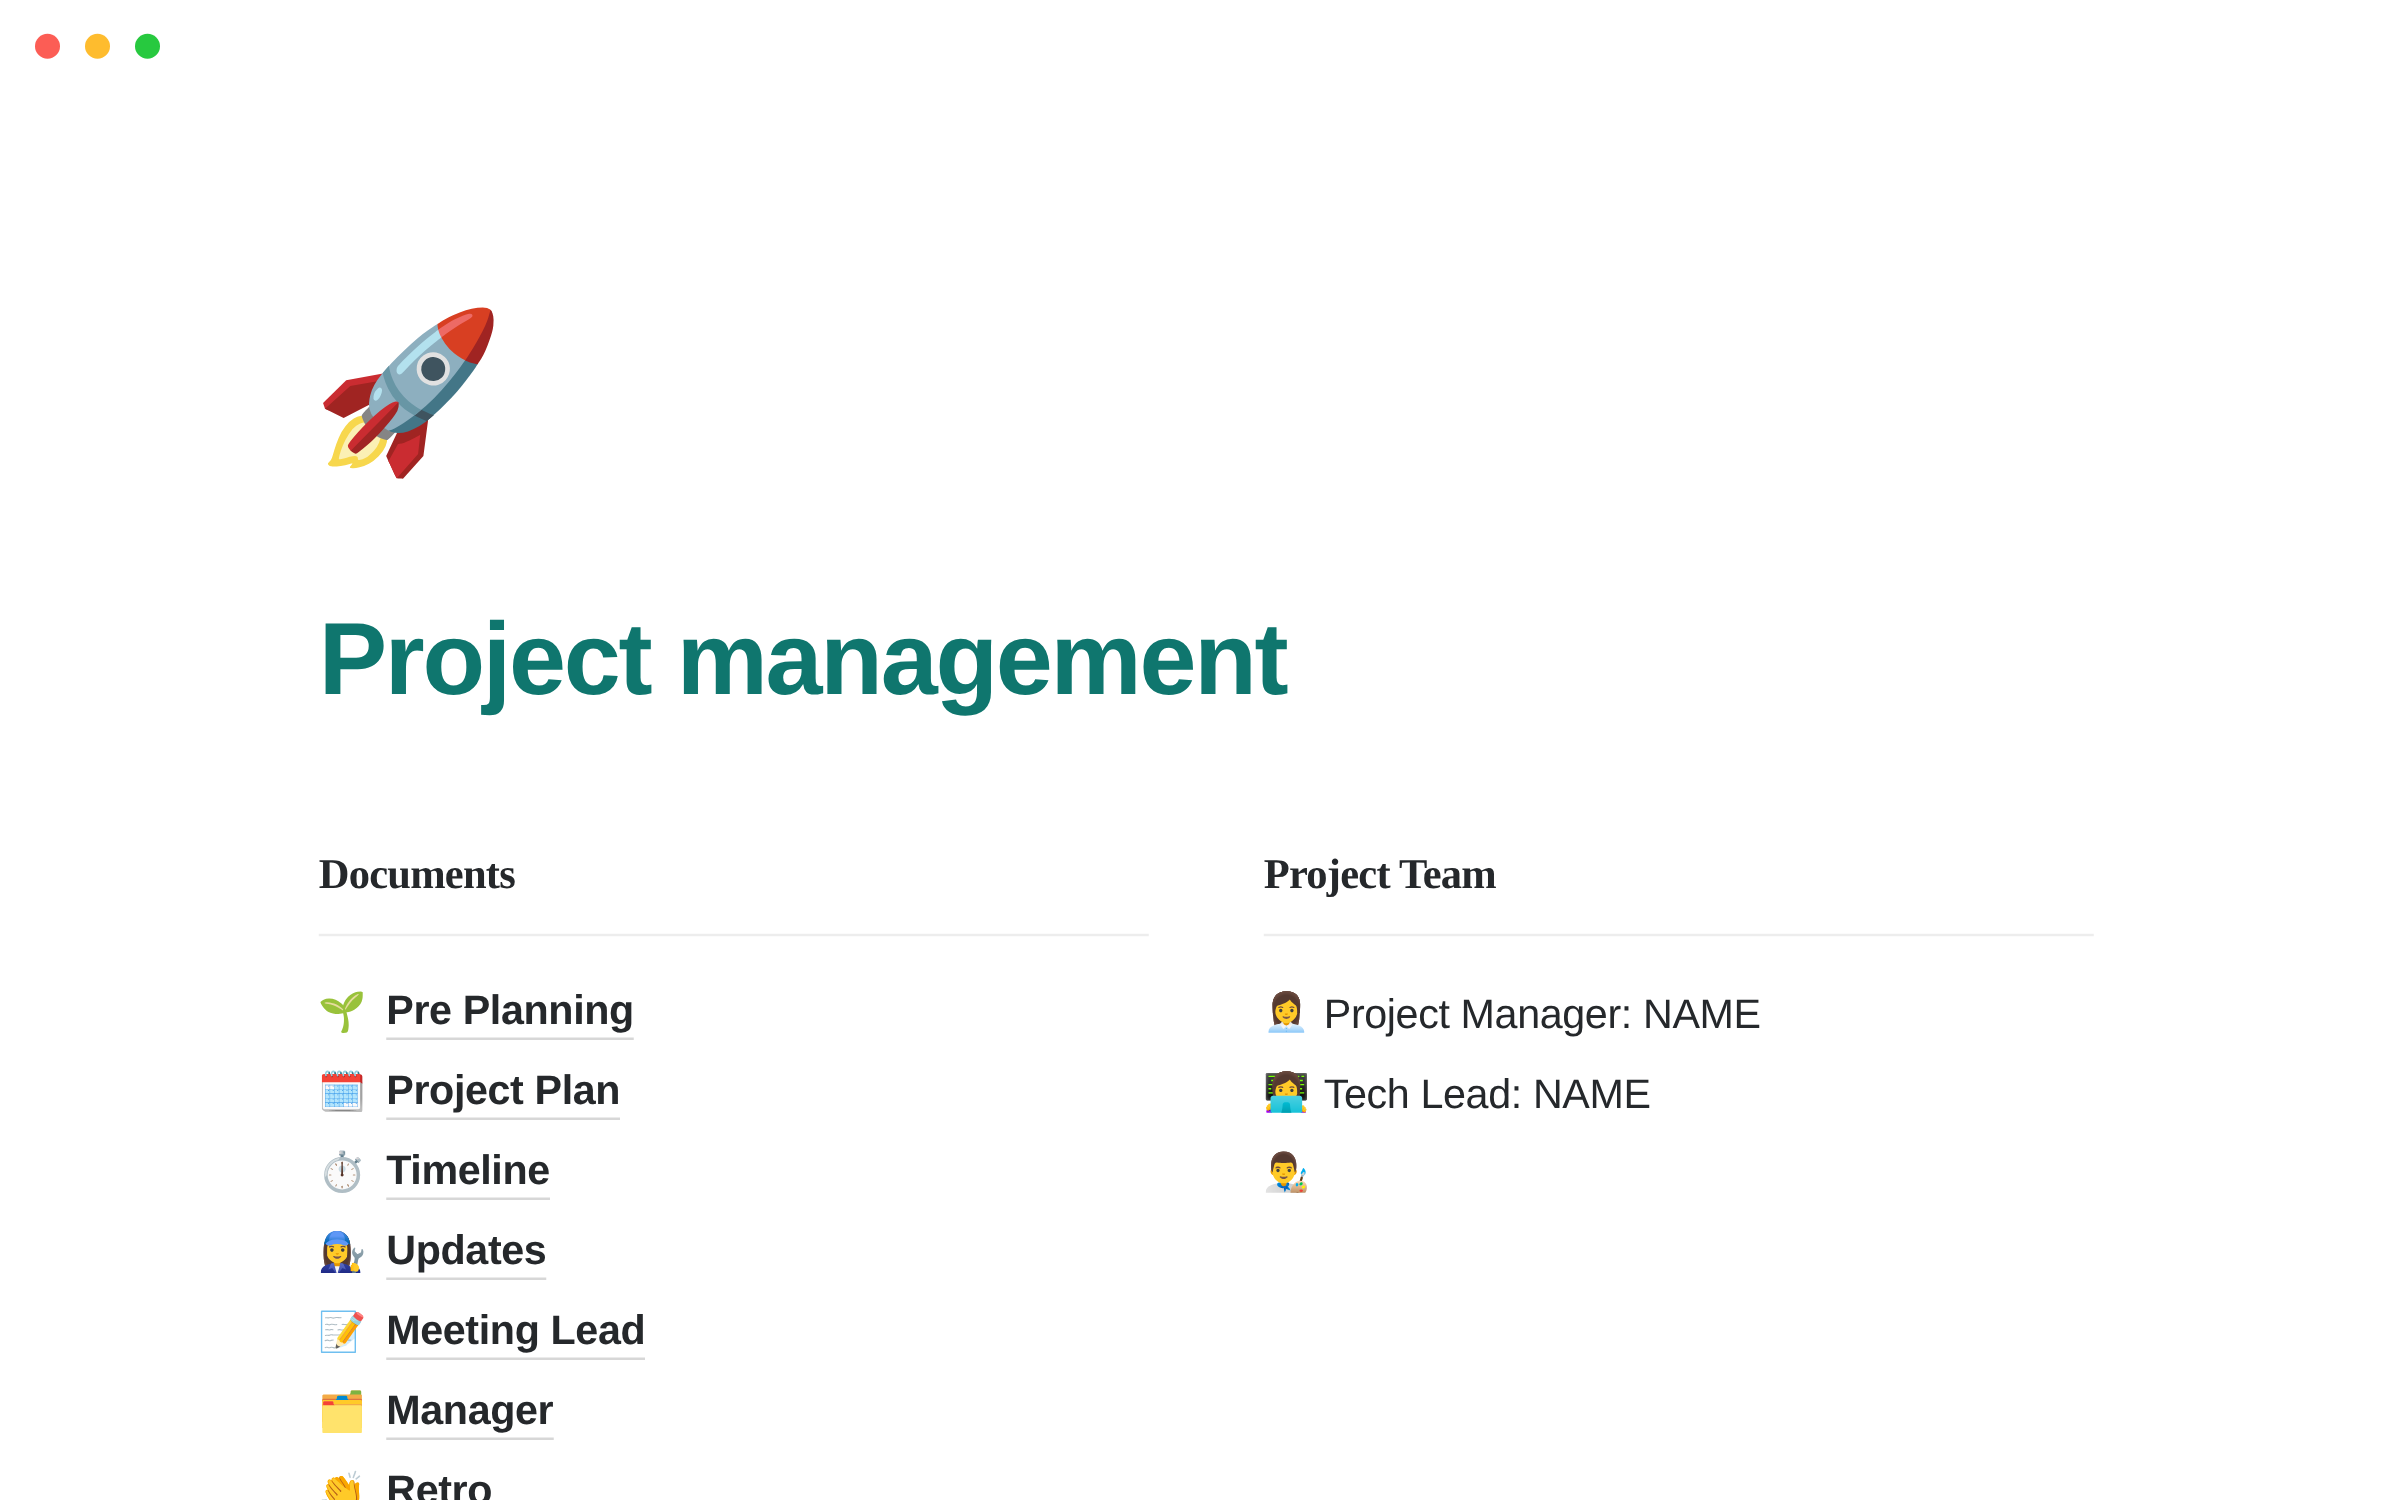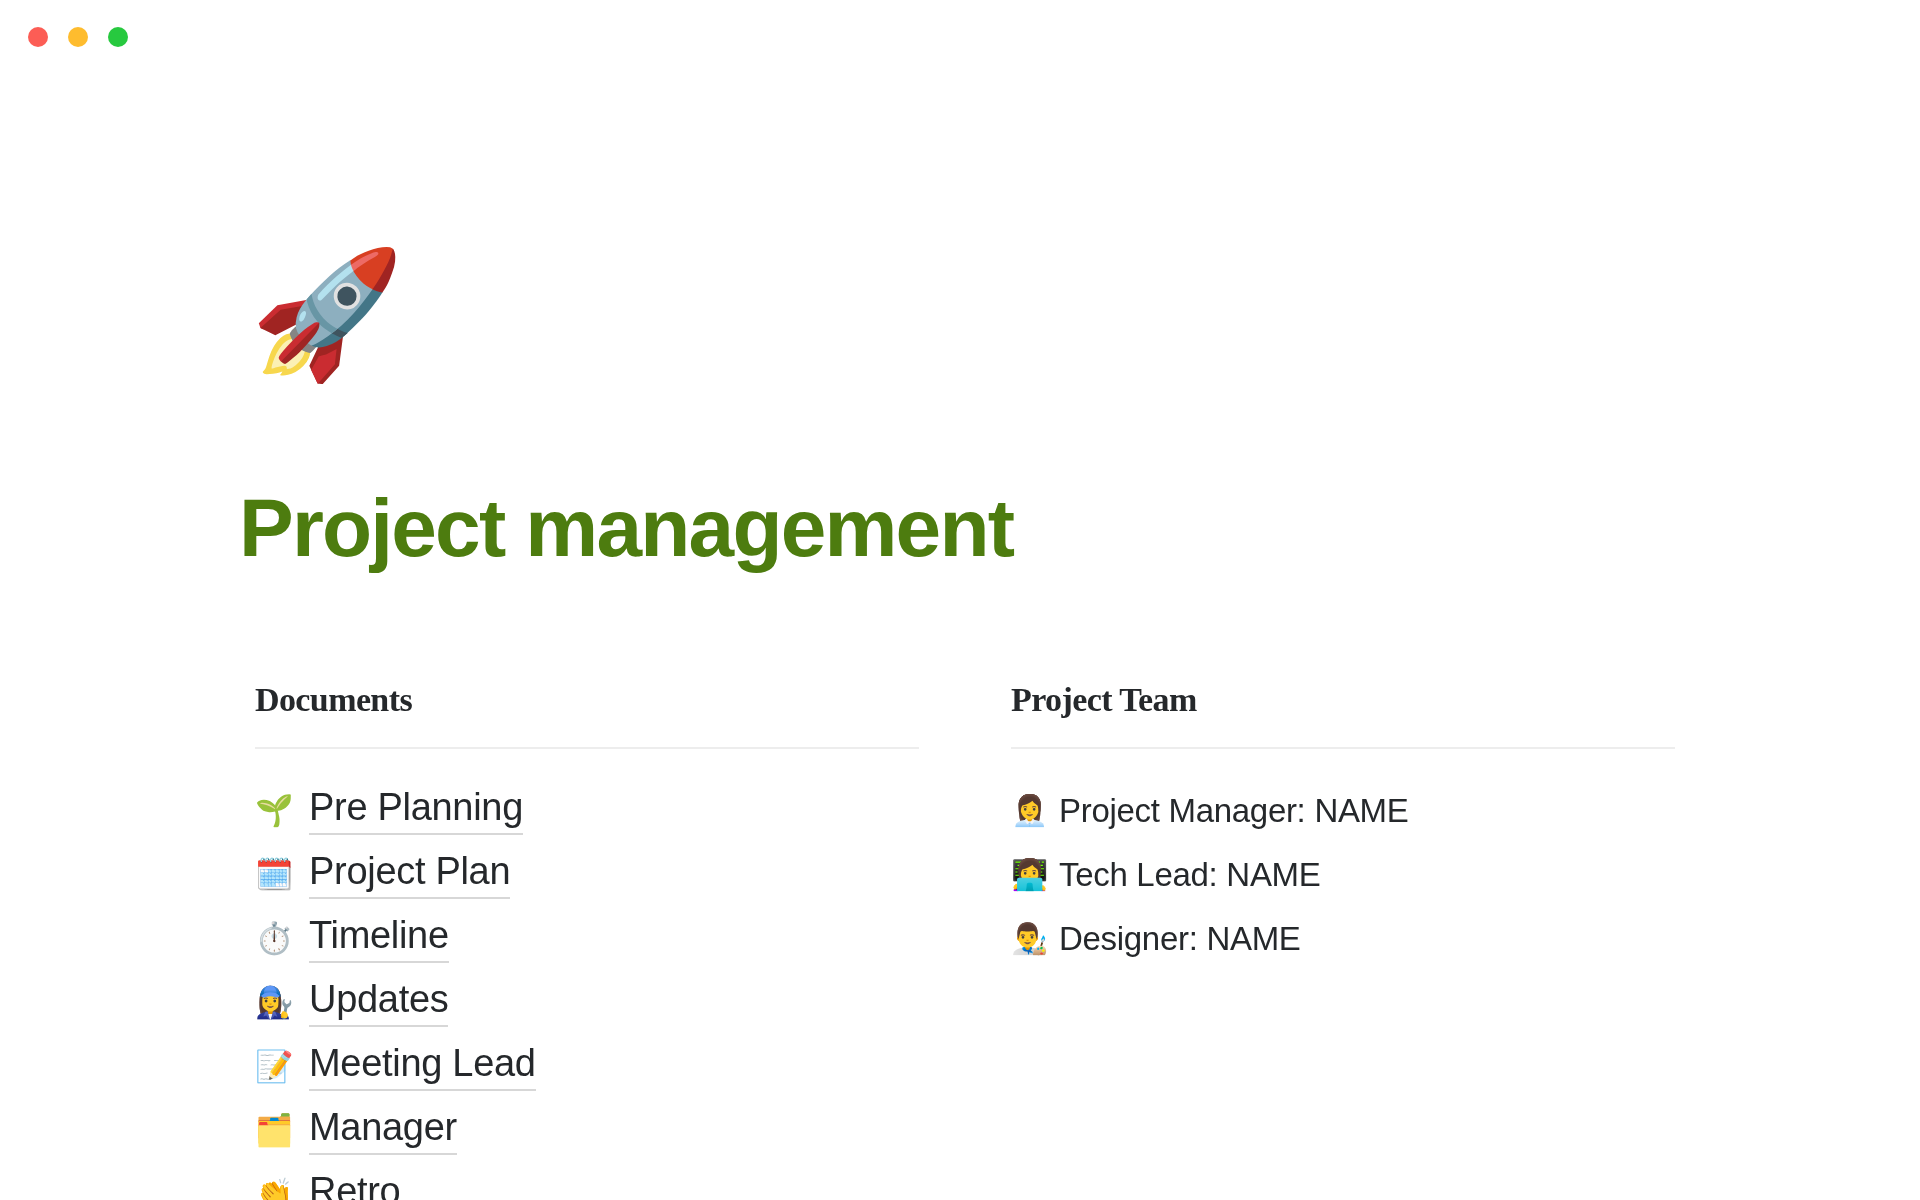--- a/index.html
+++ b/index.html
@@ -63,26 +63,26 @@
     left: 250px;
     font-size: 124px;
     line-height: 1;
     font-family: "DejaVu Sans", sans-serif;
     user-select: none;
   }
 
   .page-title {
     position: absolute;
     top: 487px;
-    left: 239px;
+    left: 255px;
     font-size: 82px;
     line-height: 1;
     font-weight: 700;
     letter-spacing: -1.8px;
-    color: #4d7c0f;
+    color: #0f766e;
   }
 
   
   .columns {
     position: absolute;
     top: 680px;
     left: 255px;
     width: 1420px;
     display: flex;
     gap: 92px;
@@ -122,22 +122,22 @@
     font-size: 31px;
     line-height: 1;
     width: 40px;
     flex: 0 0 40px;
     text-align: left;
     font-family: "DejaVu Sans", sans-serif;
     user-select: none;
   }
 
   .doc-label {
-    font-size: 38px;
-    font-weight: 400;
+    font-size: 33px;
+    font-weight: 700;
     color: #25282b;
     letter-spacing: -0.3px;
     border-bottom: 2px solid #d7d7d7;
     padding-bottom: 3px;
     line-height: 1.15;
   }
 
   
   .team-list { list-style: none; }
 
@@ -247,20 +247,19 @@
           <span class="team-text"><span class="team-role">Project Manager:</span> <span class="team-name">NAME</span></span>
         </li>
 
         <li class="team-item">
           <span class="team-emoji">👩‍💻</span>
           <span class="team-text"><span class="team-role">Tech Lead:</span> <span class="team-name">NAME</span></span>
         </li>
 
         <li class="team-item">
           <span class="team-emoji">👨‍🎨</span>
-          <span class="team-text"><span class="team-role">Designer:</span> <span class="team-name">NAME</span></span>
         </li>
 
       </ul>
     </div>
 
   </div>
 </div>
 
 </body></html>

